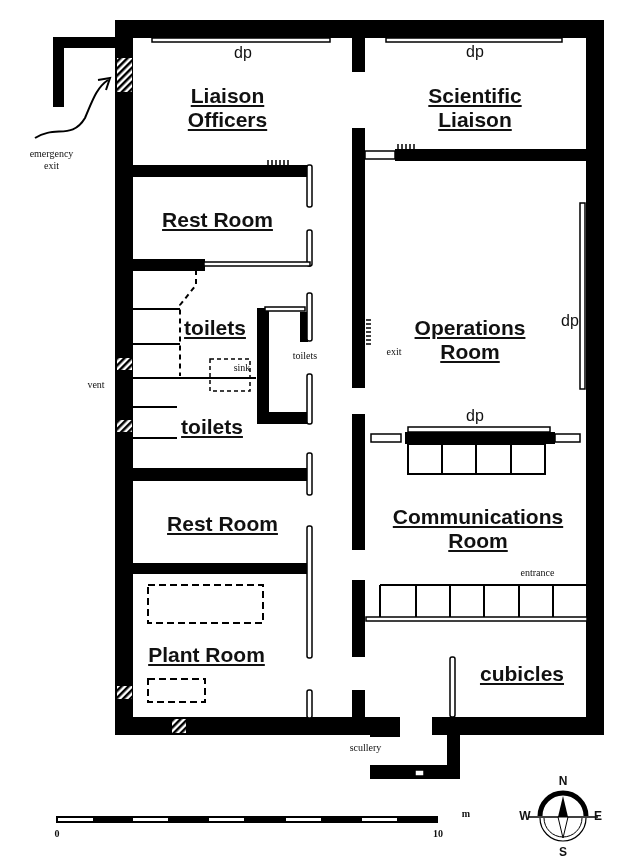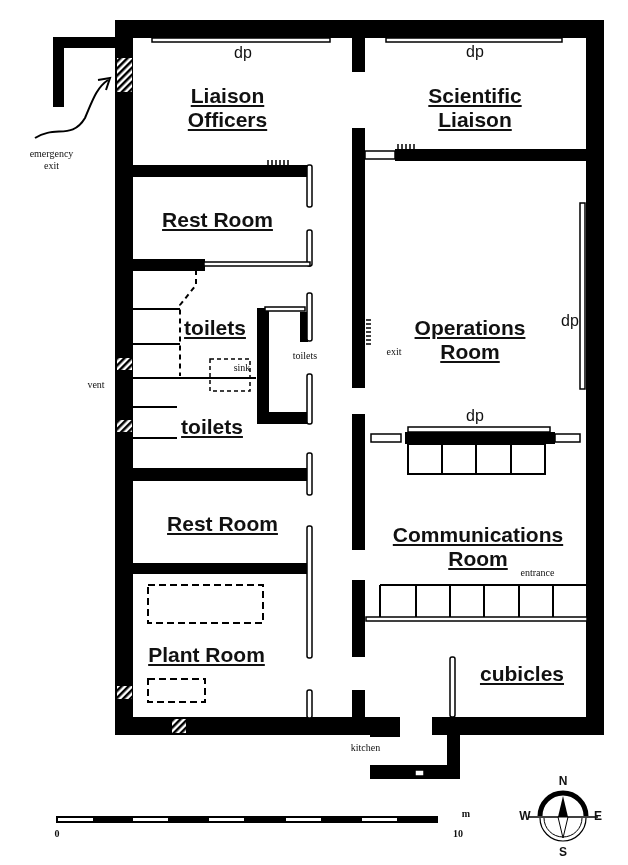--- a/index.html
+++ b/index.html
@@ -179,38 +179,38 @@
 <div class="lbl room" style="left:180px;top:84px;width:95px;white-space:pre-line;">Liaison
 Officers</div>
 <div class="lbl room" style="left:420px;top:84px;width:110px;white-space:pre-line;">Scientific
 Liaison</div>
 <div class="lbl room" style="left:160px;top:208px;width:115px;">Rest Room</div>
 <div class="lbl room" style="left:405px;top:277px;width:130px;white-space:pre-line;margin-top:39px;">Operations
 Room</div>
 <div class="lbl room" style="left:180px;top:316px;width:70px;">toilets</div>
 <div class="lbl room" style="left:177px;top:415px;width:70px;">toilets</div>
 <div class="lbl small" style="left:270px;top:350px;width:70px;font-weight:normal;">toilets</div>
-<div class="lbl room" style="left:383px;top:505px;width:190px;white-space:pre-line;margin-top:18px;">Communications
+<div class="lbl room" style="left:383px;top:505px;width:190px;white-space:pre-line;">Communications
 Room</div>
 <div class="lbl room" style="left:160px;top:512px;width:125px;">Rest Room</div>
 <div class="lbl room" style="left:144px;top:643px;width:125px;">Plant Room</div>
 <div class="lbl room" style="left:477px;top:662px;width:90px;">cubicles</div>
 
 <div class="lbl dp" style="left:228px;top:44px;width:30px;font-weight:normal;">dp</div>
 <div class="lbl dp" style="left:460px;top:43px;width:30px;font-weight:normal;">dp</div>
 <div class="lbl dp" style="left:555px;top:312px;width:30px;font-weight:normal;">dp</div>
 <div class="lbl dp" style="left:460px;top:407px;width:30px;font-weight:normal;">dp</div>
 <div class="lbl small" style="left:374px;top:346px;width:40px;font-weight:normal;">exit</div>
 <div class="lbl small" style="left:222px;top:362px;width:40px;font-weight:normal;">sink</div>
 <div class="lbl small" style="left:500px;top:567px;width:75px;font-weight:normal;">entrance</div>
 <div class="lbl small" style="left:76px;top:357px;width:40px;font-weight:normal;margin-top:22px;">vent</div>
 <div class="lbl small" style="left:4px;top:148px;width:95px;font-weight:normal;white-space:pre-line;">emergency
 exit</div>
-<div class="lbl small" style="left:328px;top:742px;width:75px;font-weight:normal;">kitchen</div>
+<div class="lbl small" style="left:328px;top:742px;width:75px;font-weight:normal;">scullery</div>
 
 <div class="lbl small" style="left:50px;top:828px;width:14px;">0</div>
-<div class="lbl small" style="left:426px;top:828px;width:24px;margin-left:20px;">10</div>
+<div class="lbl small" style="left:426px;top:828px;width:24px;">10</div>
 <div class="lbl small" style="left:458px;top:808px;width:16px;">m</div>
 
 <div class="lbl" style="left:556px;top:775px;width:14px;font-size:12px;">N</div>
 <div class="lbl" style="left:556px;top:846px;width:14px;font-size:12px;">S</div>
 <div class="lbl" style="left:591px;top:810px;width:14px;font-size:12px;">E</div>
 <div class="lbl" style="left:517px;top:810px;width:16px;font-size:12px;">W</div>
 
 </body></html>

